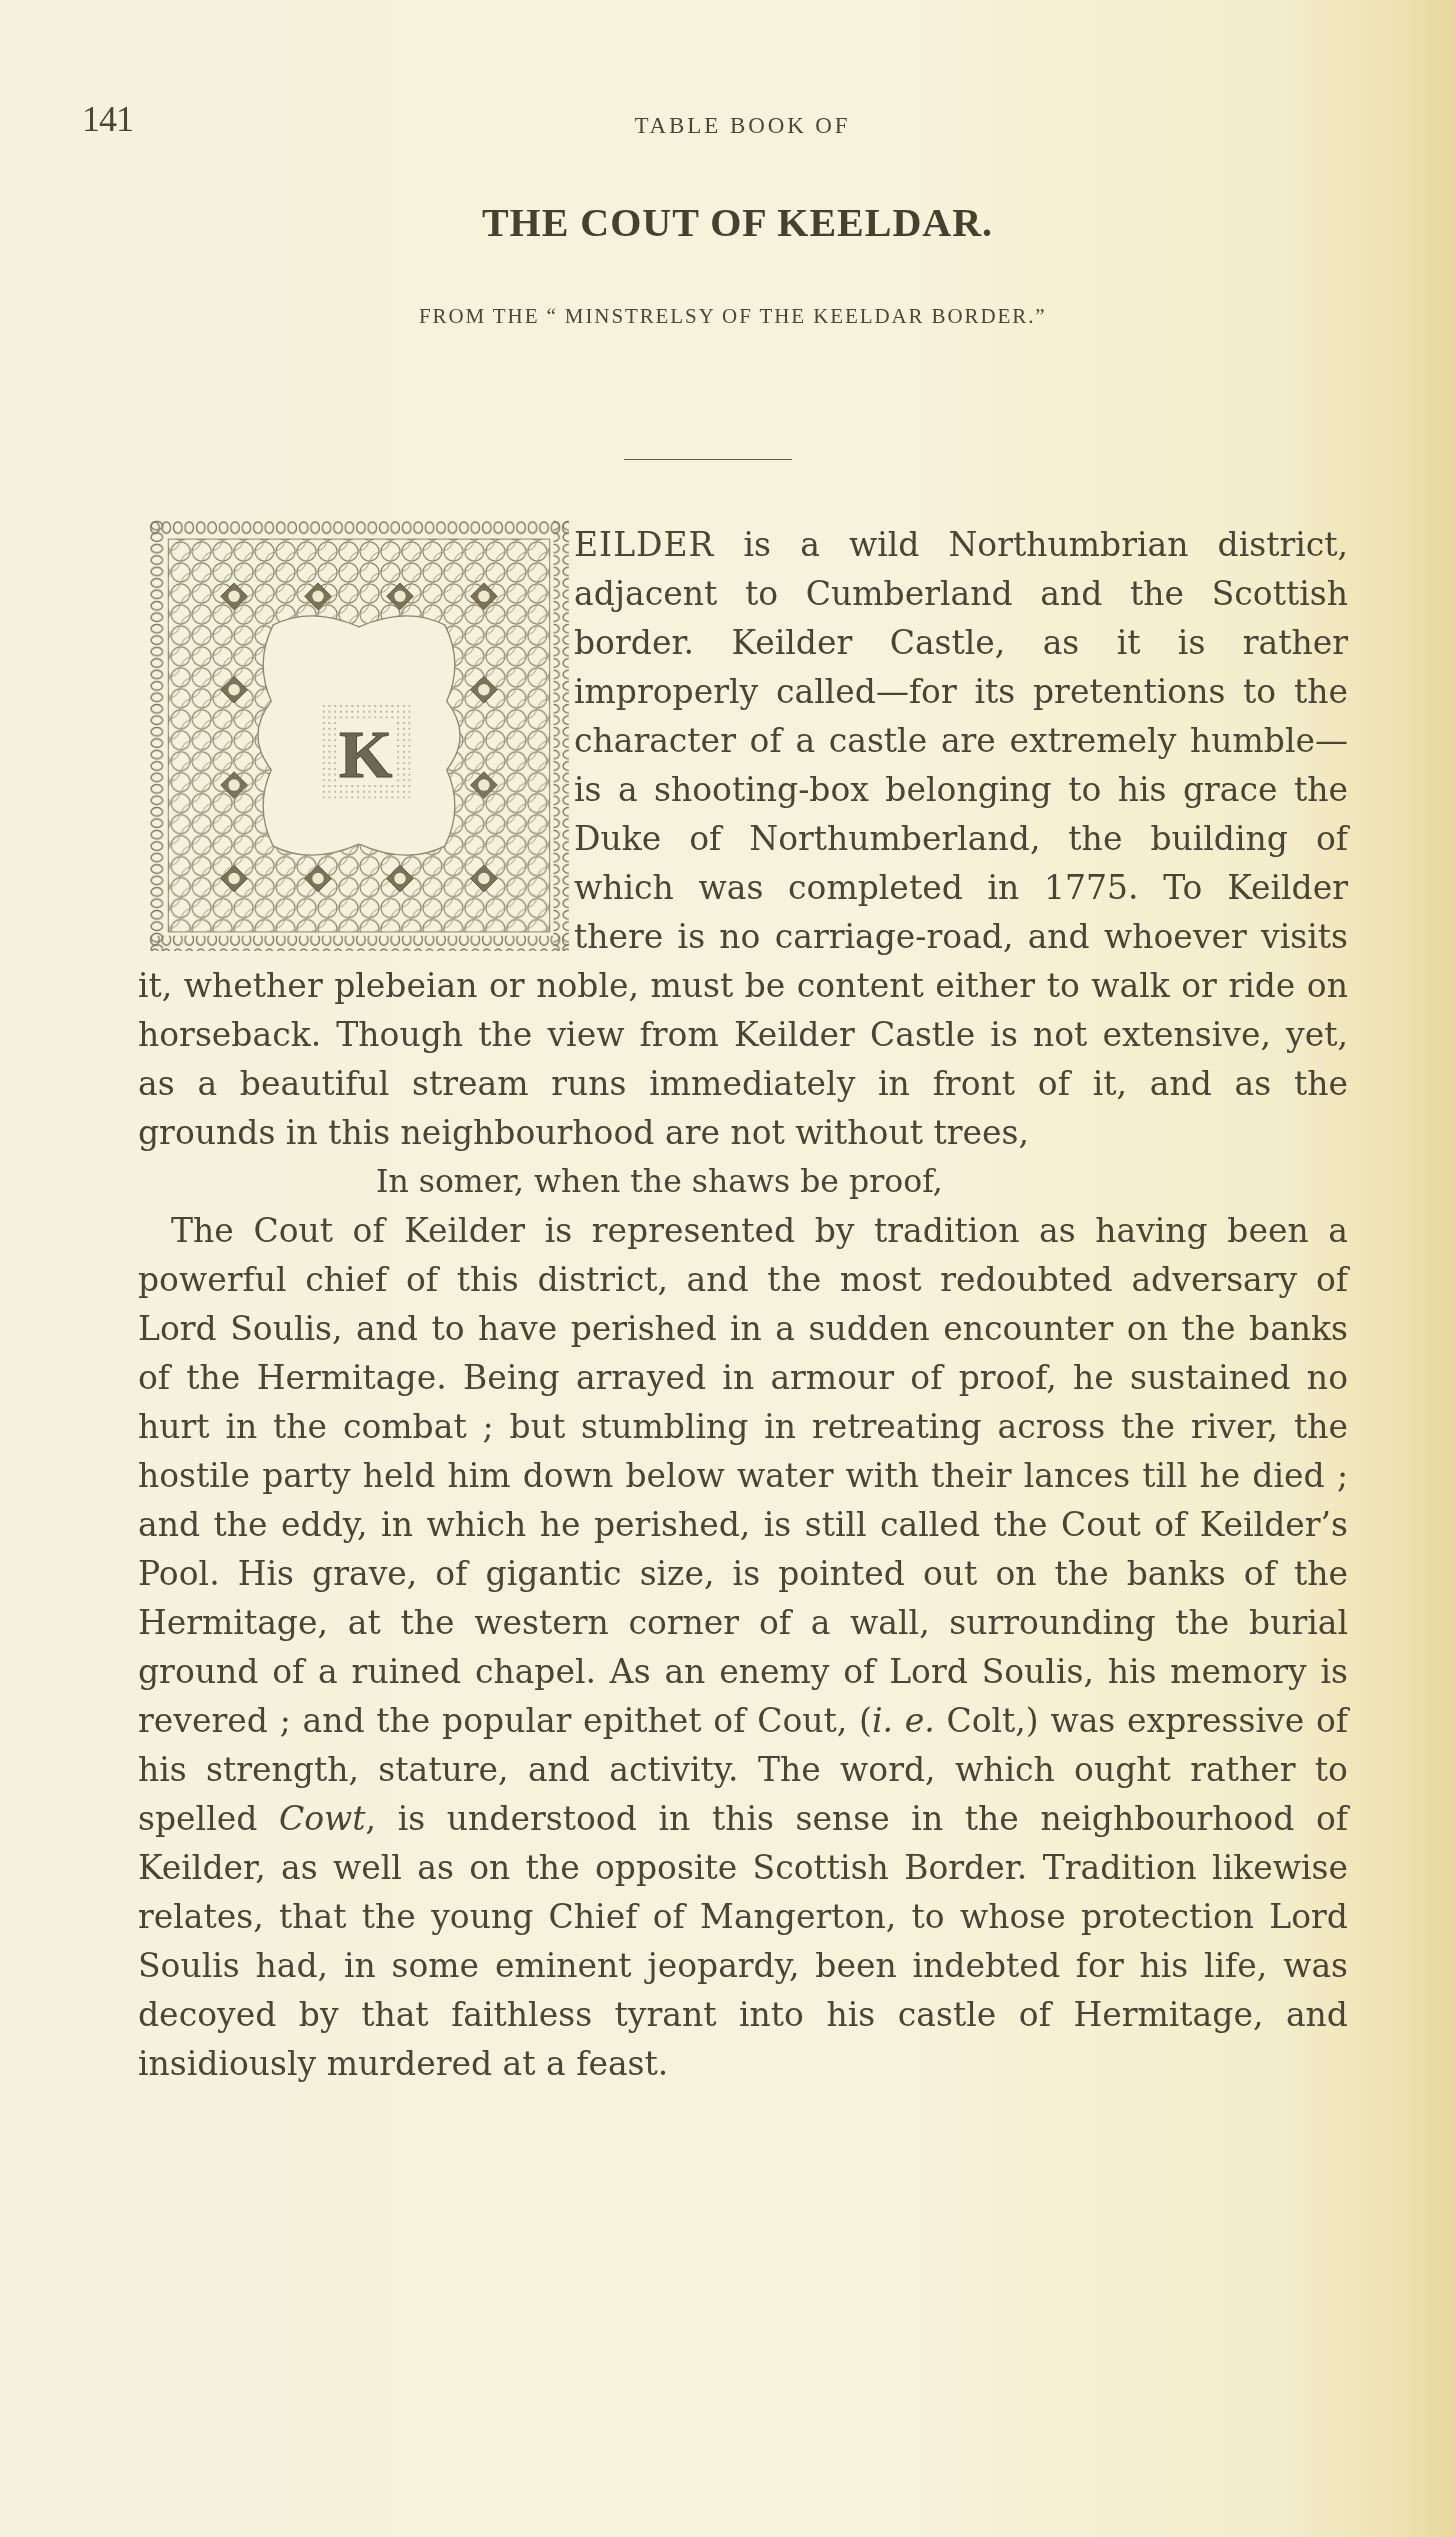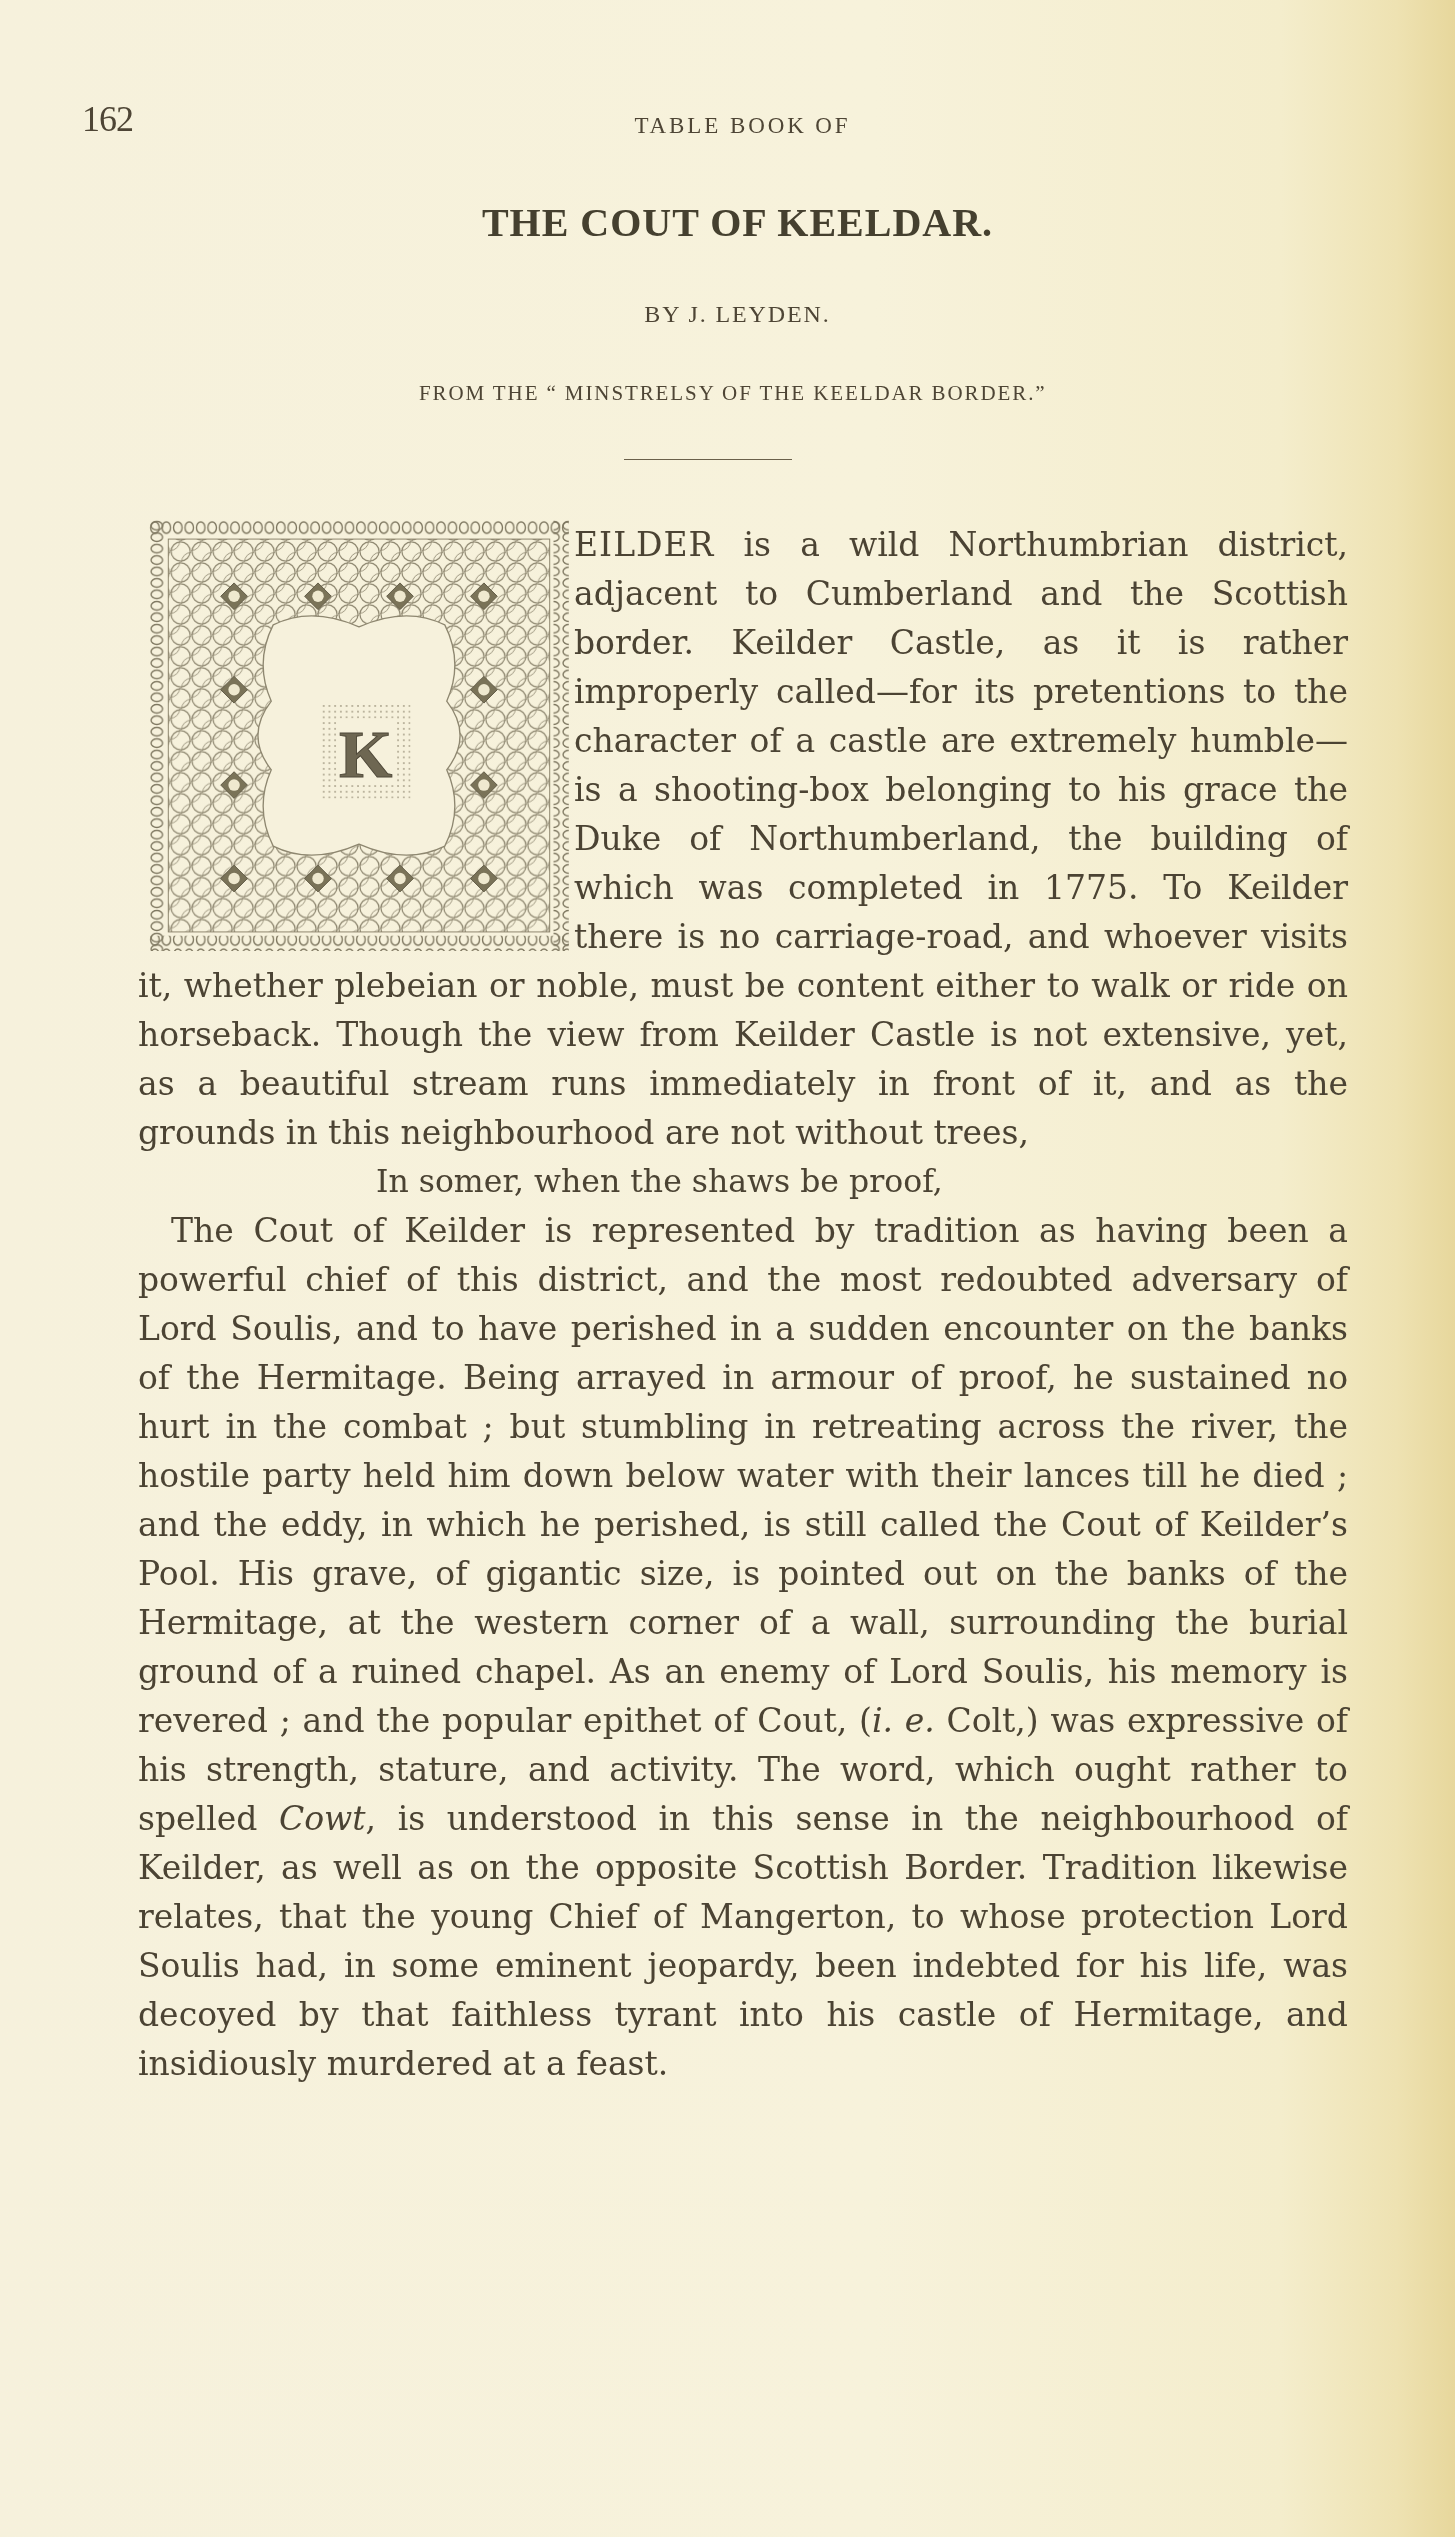--- a/index.html
+++ b/index.html
@@ -122,27 +122,26 @@
   .verse .v2 { padding-left: 2.9px; }
   .indent { text-indent: 33px; }
   em { font-style: italic; }
 </style>
 </head>
 <body>
 
 <div class="page">
 
   <div class="running-head">
-    <span class="page-number">162</span>
+    <span class="page-number">141</span>
     <div class="running-title">TABLE BOOK OF</div>
   </div>
 
   <div class="title-block">
     <h1 class="main-title">THE COUT OF KEELDAR.</h1>
-    <div class="byline">BY J. LEYDEN.</div>
     <div class="source-line">FROM THE “ MINSTRELSY OF THE KEELDAR BORDER.”</div>
   </div>
 
   <div class="rule"></div>
 
   <div class="dropcap">
     <svg width="420" height="431" viewBox="0 0 440 452" xmlns="http://www.w3.org/2000/svg">
       <defs>
         <pattern id="loops" x="0" y="0" width="22" height="22" patternUnits="userSpaceOnUse">
           <circle cx="11" cy="11" r="10" fill="none" stroke="#8e8770" stroke-width="1.3"></circle>

